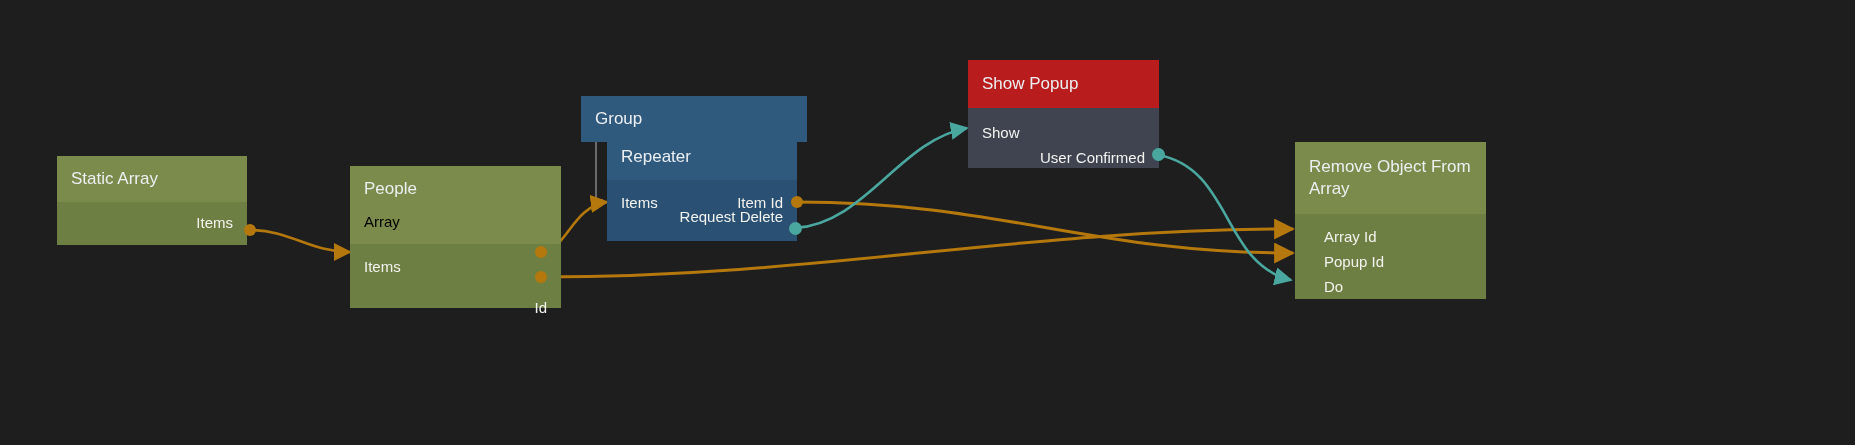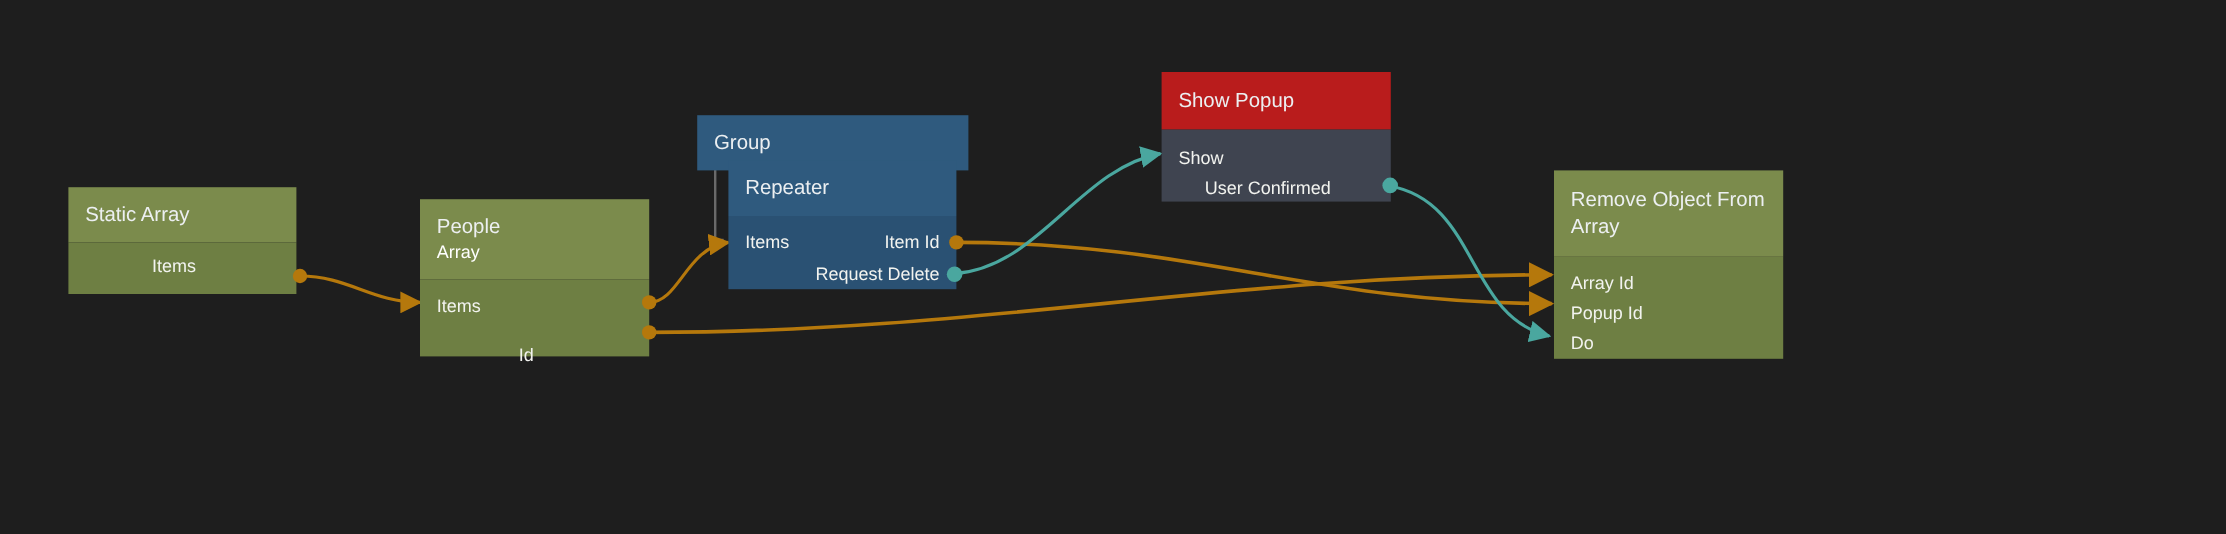--- a/index.html
+++ b/index.html
@@ -19,35 +19,35 @@
     padding:12px 14px 12px 14px;
     color:#eceff1;
     font-size:17px;
     line-height:22px;
     font-weight:400;
   }
   .node-subtitle{
     display:block;
     font-size:15px;
     line-height:20px;
-    color:#ffffff;
-    margin-top:1px;
+    color:#000000;
+    margin-top:12px;
   }
   .node-body{box-sizing:border-box;padding:8px 0 10px 0;}
 
   .port{
     position:relative;
     height:25px;
     line-height:25px;
     font-size:15px;
     color:#f2f3ef;
     white-space:nowrap;
   }
   .port.in{text-align:left;padding-left:14px;}
-  .port.out{text-align:center;padding-right:14px;}
+  .port.out{text-align:right;padding-right:14px;}
 
   
   .n-green .node-header{background:#7b8b4c;}
   .n-green .node-body{background:#6e7f43;}
   
   .n-blue .node-header{background:#2f5a7e;}
   .n-blue .node-body{background:#2a5173;}
   
   .n-slate .node-header{background:#b91c1c;}
   .n-slate .node-body{background:#3f4450;}
@@ -92,21 +92,21 @@
       <span>Static Array</span>
     </div>
     <div class="node-body">
       <div class="port out">
         <span>Items</span>
       </div>
     </div>
   </div>
   <div class="dot amber" style="left:244px;top:224px;width:12px;height:12px;"></div>
 
-  <div class="node n-green" style="left:350px;top:166px;width:191px;border-radius:27px;">
+  <div class="node n-green" style="left:350px;top:166px;width:211px;border-radius:27px;">
     <div class="node-header">
       <span>People</span>
       <span class="node-subtitle">Array</span>
     </div>
     <div class="node-body" style="height:64px;padding-top:10px;">
       <div class="port in">
         <span>Items</span>
       </div>
       <div class="port out" style="margin-top:16px;">
         <span>Id</span>
@@ -126,21 +126,21 @@
     <div class="node-header">
       <span>Repeater</span>
     </div>
     <div class="node-body" style="height:61px;padding-top:10px;">
       <div class="port in" style="position:absolute;left:0;top:56px;">
         <span>Items</span>
       </div>
       <div class="port out" style="position:absolute;right:0;top:56px;">
         <span>Item Id</span>
       </div>
-      <div class="port out" style="position:absolute;right:0;top:82px;margin-left:47px;">
+      <div class="port out" style="position:absolute;right:0;top:70px;margin-left:47px;">
         <span>Request Delete</span>
       </div>
     </div>
   </div>
   <div class="dot amber" style="left:791px;top:196px;width:12px;height:12px;"></div>
   <div class="dot teal" style="left:789px;top:222px;width:13px;height:13px;"></div>
 
   <div class="node n-slate" style="left:968px;top:60px;width:191px;">
     <div class="node-header" style="padding-top:13px;padding-bottom:13px;">
       <span>Show Popup</span>
@@ -153,21 +153,21 @@
         <span>User Confirmed</span>
       </div>
     </div>
   </div>
   <div class="dot teal" style="left:1152px;top:148px;width:13px;height:13px;"></div>
 
   <div class="node n-green" style="left:1295px;top:142px;width:191px;">
     <div class="node-header" style="padding-top:14px;padding-bottom:14px;">
       <span>Remove Object From Array</span>
     </div>
-    <div class="node-body" style="height:85px;padding-top:10px;">
+    <div class="node-body" style="height:85px;padding-top:10px;padding-left:15px;">
       <div class="port in">
         <span>Array Id</span>
       </div>
       <div class="port in">
         <span>Popup Id</span>
       </div>
       <div class="port in">
         <span>Do</span>
       </div>
     </div>

